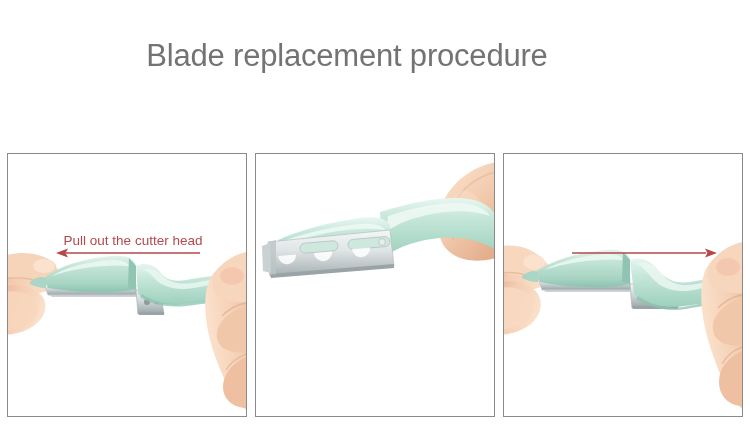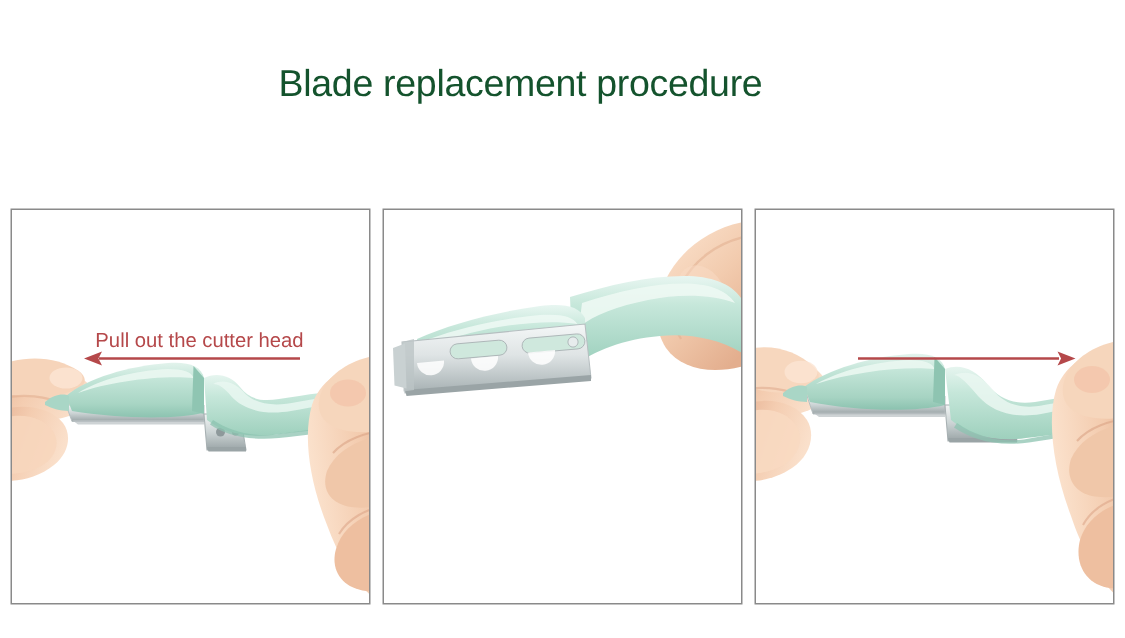--- a/index.html
+++ b/index.html
@@ -16,32 +16,32 @@
     -webkit-font-smoothing: antialiased;
   }
 
   
   #page-title {
     position: absolute;
     top: 36px;
     left: 0;
     width: 694px;
     text-align: center;
-    font-size: 25px;
+    font-size: 31px;
     font-weight: 400;
     letter-spacing: -0.2px;
-    color: #14532d;
+    color: #737373;
     line-height: 40px;
     white-space: nowrap;
   }
 
   
   #panels {
     position: absolute;
-    top: 139px;
+    top: 153px;
     left: 7px;
     width: 736px;
     height: 264px;
     display: flex;
     justify-content: space-between;
   }
   .panel {
     position: relative;
     width: 240px;
     height: 264px;

